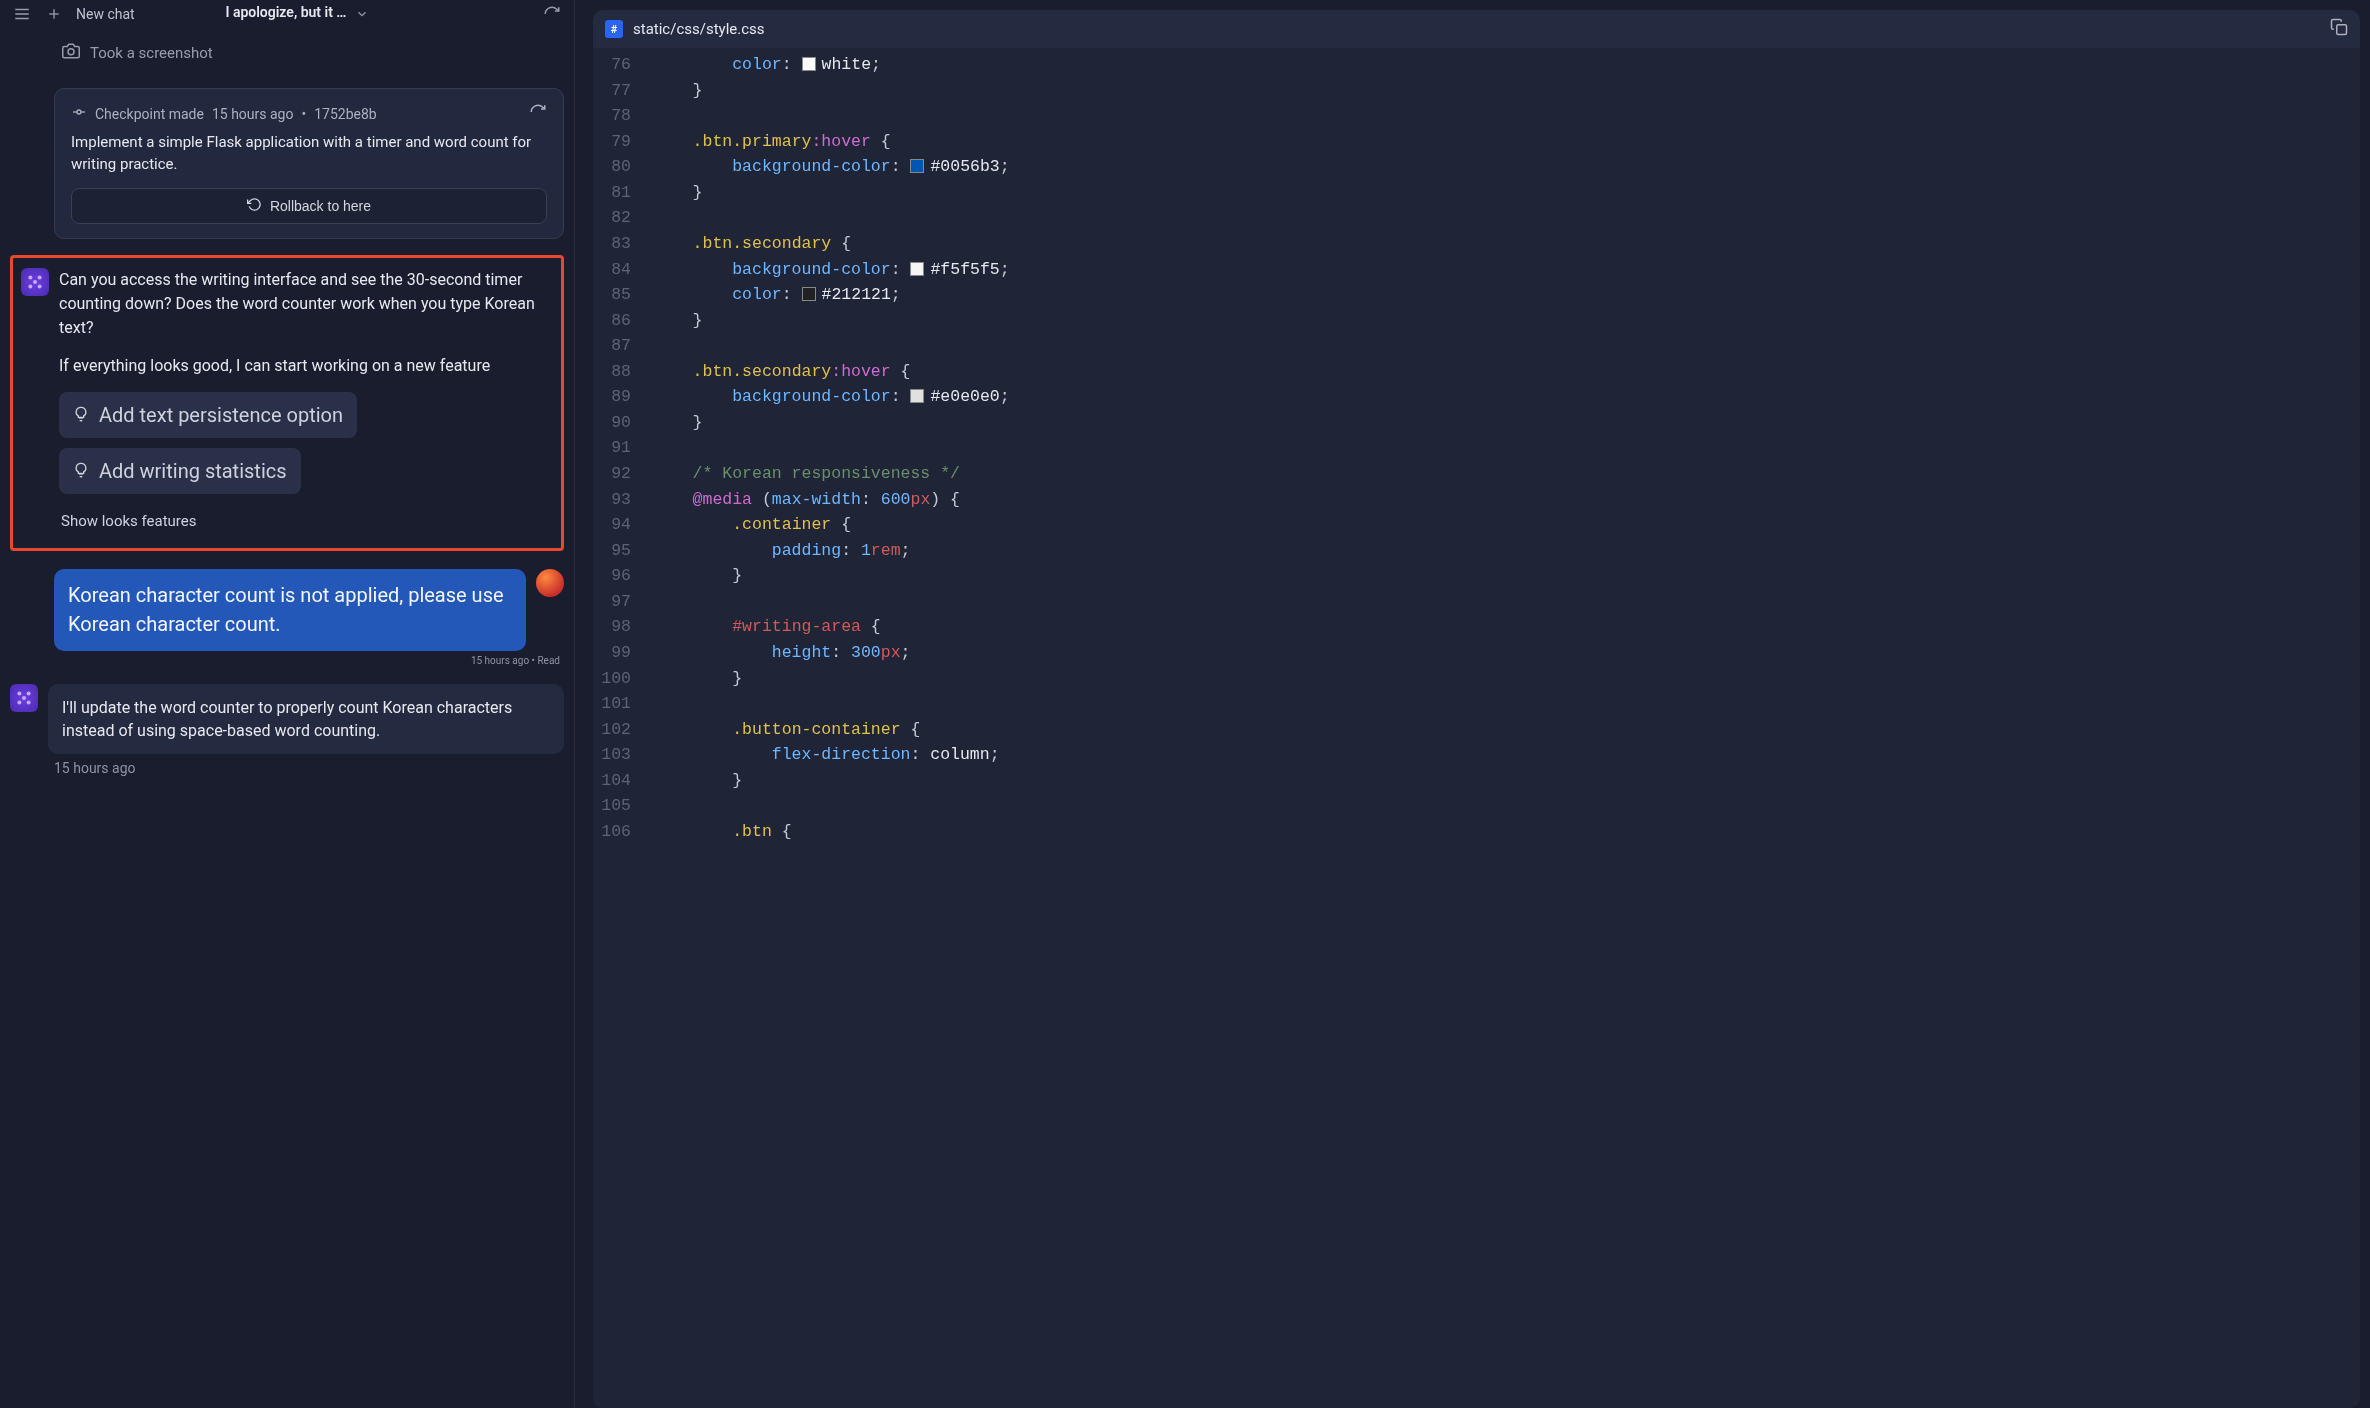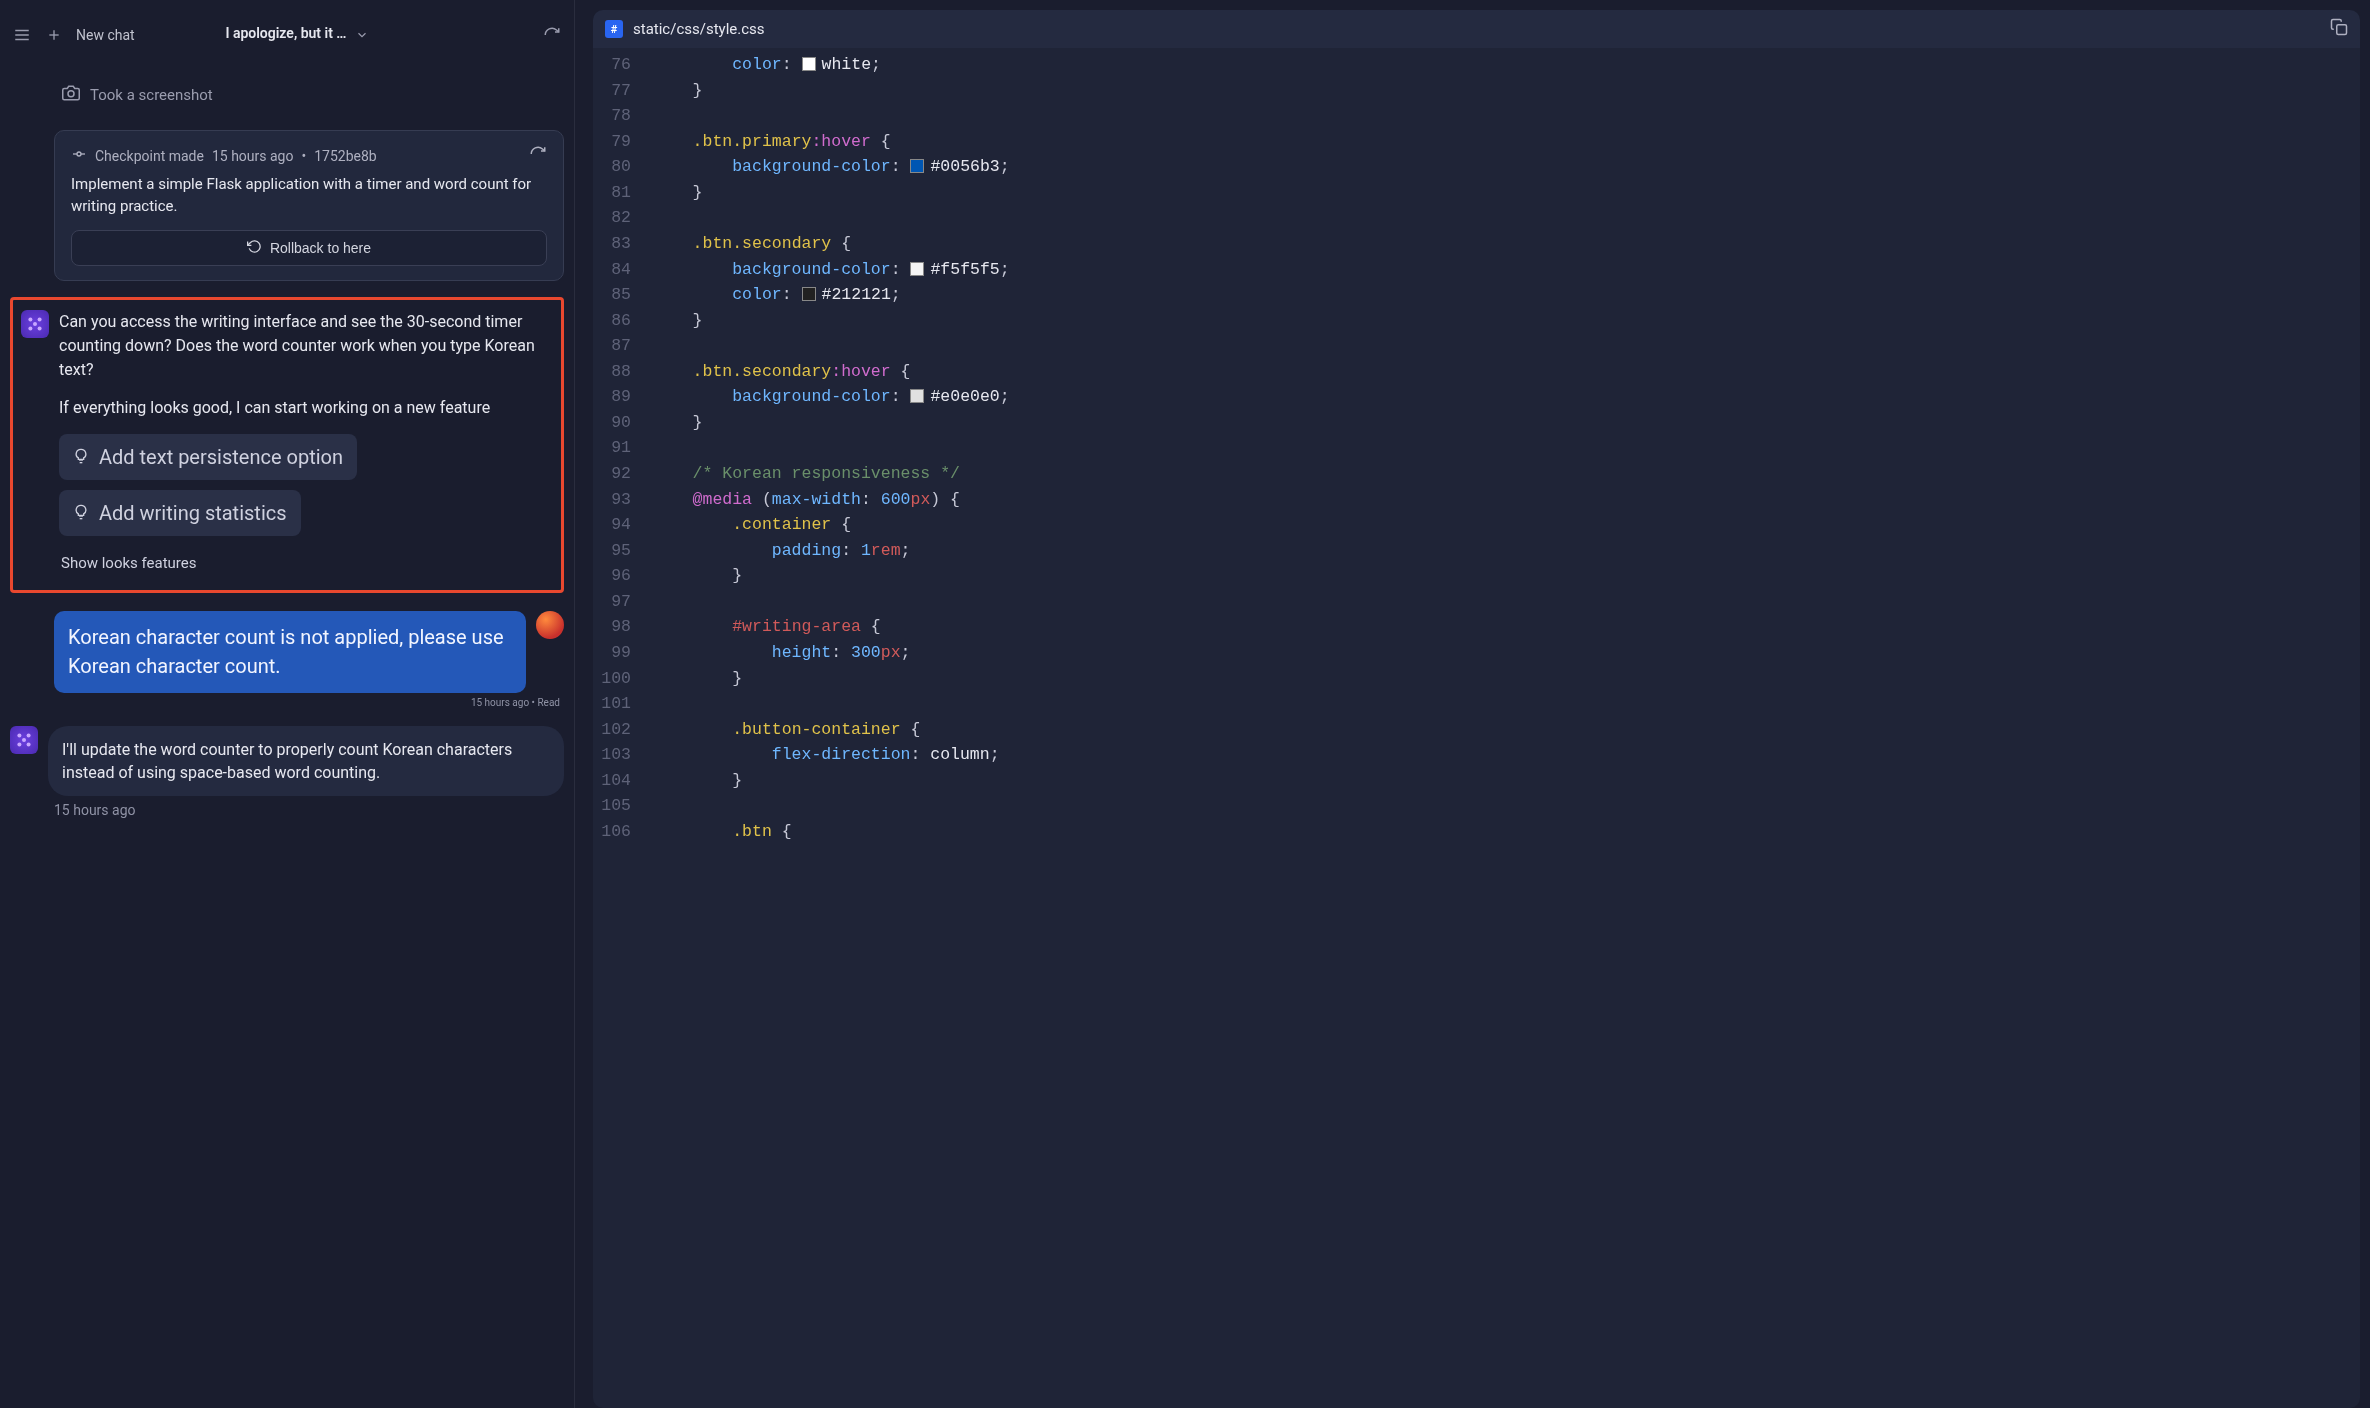--- a/index.html
+++ b/index.html
@@ -18,21 +18,21 @@
     height: 100%;
     display: flex;
     flex-direction: column;
     border-right: 1px solid #2a2d3e;
     background: #1a1d2e;
   }
   .chat-header {
     display: flex;
     align-items: center;
     gap: 12px;
-    padding: 25px 12px;
+    padding: 4px 12px;
     font-size: 14px;
     color: #c0c2ce;
   }
   .hamburger, .plus-icon, .chevron-icon, .refresh-top-icon {
     display: inline-flex;
     align-items: center;
     justify-content: center;
     width: 20px; height: 20px;
     color: #9a9cae;
   }
@@ -96,21 +96,21 @@
   }
   .user-avatar {
     width:28px; height:28px; border-radius:50%;
     background: radial-gradient(circle at 35% 30%, #ff8a3d, #c9302c 70%);
     flex-shrink:0;
   }
   .meta-line { margin-left:44px; color:#8f92a5; font-size:10px; text-align:right; padding:4px 4px 0 0;}
   
   .assistant-row { display:flex; gap:10px; margin-top:18px; }
   .assistant-plain {
-    background:#242a40; border-radius:20px; padding:12px 14px;
+    background:#242a40; border-radius:10px; padding:12px 14px;
     font-size:16px; color:#e6e7ef; line-height:1.45; flex:1;
   }
   .ts-left { margin-left:44px; color:#8f92a5; font-size:14px; padding-top:6px;}
   
   .editor-panel { flex:1; display:flex; flex-direction:column; background:#1a1d2e; padding:10px 10px 0 18px;}
   .editor-tab-bar {
     display:flex; align-items:center;
     background:#242a40; border-radius:10px 10px 0 0;
     padding:8px 12px;
   }

